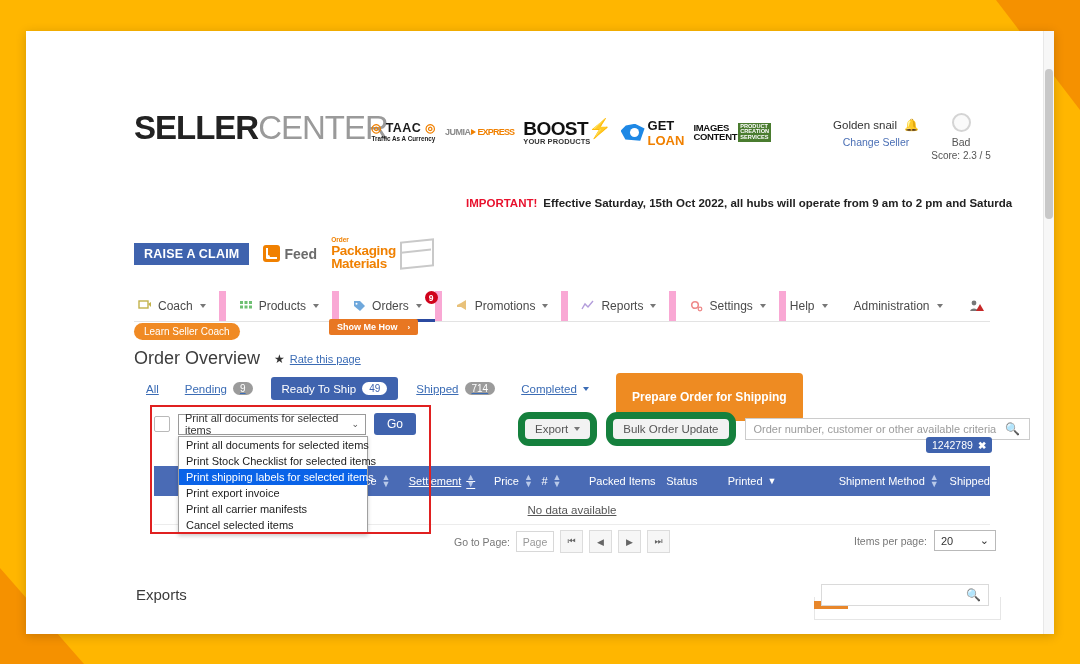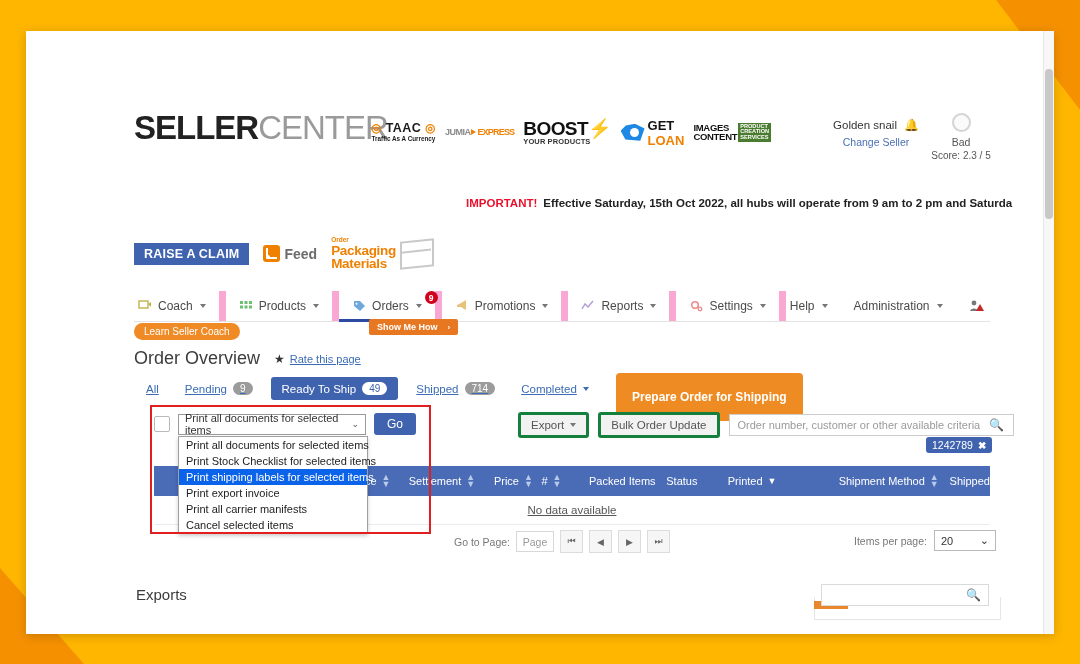--- a/index.html
+++ b/index.html
@@ -192,21 +192,21 @@
     width:13px;height:13px;border-radius:50%;
     display:flex;align-items:center;justify-content:center;
     position:absolute; right:-3px; top:0px;
   }
   .nav-right { margin-left:auto; display:flex; align-items:center;}
   .nav-right .navitem { border-right:none; }
 
   .showmehow {
     position:absolute; left:303px; top:288px;
     background:#E87722; color:#fff; font-size:9px; font-weight:bold;
-    padding:3px 8px; border-radius:2px; display:flex; align-items:center; gap:10px;margin-left:40px;
+    padding:3px 8px; border-radius:2px; display:flex; align-items:center; gap:10px;
   }
   .showmehow .ch { font-size:8px; }
   .learncoach {
     position:absolute; left:108px; top:292px;
     background:#F08A24; color:#fff; font-size:10px;
     padding:3px 10px; border-radius:10px;
   }
 
   
   .title-row { position:absolute; left:108px; top:317px; display:flex; align-items:center; gap:14px;}
@@ -265,21 +265,21 @@
 
   .red-box {
     position:absolute; left:124px; top:374px; width:277px; height:125px;
     border:2px solid #E02020; z-index:50; pointer-events:none;
   }
 
   .toolbar-right {
     position:absolute; left:492px; top:381px; display:flex; align-items:center; gap:9px;
   }
   .btn-soft {
-    background:#f2f2f2; border:3px solid #15803d; border-radius:3px;
+    background:#f2f2f2; border:7px solid #15803d; border-radius:11px;
     font-size:11.5px; color:#555; padding:4px 10px; display:flex; align-items:center; gap:5px;
   }
   .search-box {
     width:285px; height:22px; border:1px solid #cccccc; background:#fff;
     display:flex; align-items:center; padding:0 8px; box-sizing:border-box;
   }
   .search-box .ph { font-size:11px; color:#9b9b9b; flex:1;}
   .search-box .mag { font-size:12px; color:#333;}
   .chip {
     position:absolute; left:900px; top:406px;
@@ -584,21 +584,21 @@
     <div class="thead">
       <span class="th" style="width:85px;padding-left:10px;"></span>
       <span class="th" style="width:58px;">
         <span>te</span>
         <span class="sortico">▲<br>▼</span>
       </span>
       <span class="th" style="width:104px;">
         <span>Pending Since</span>
         <span class="sortico">▲<br>▼</span>
       </span>
-      <span class="th" style="width:86px;">
+      <span class="th" style="width:86px;text-decoration:underline;">
         <span>Settlement</span>
         <span class="sortico">▲<br>▼</span>
       </span>
       <span class="th" style="width:48px;">
         <span>Price</span>
         <span class="sortico">▲<br>▼</span>
       </span>
       <span class="th" style="width:48px;">
         <span>#</span>
         <span class="sortico">▲<br>▼</span>

